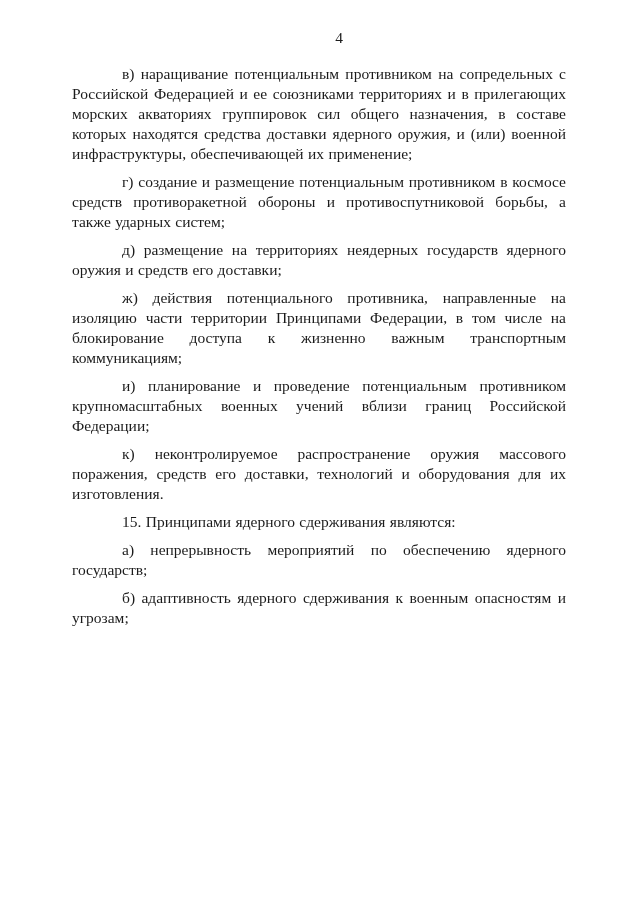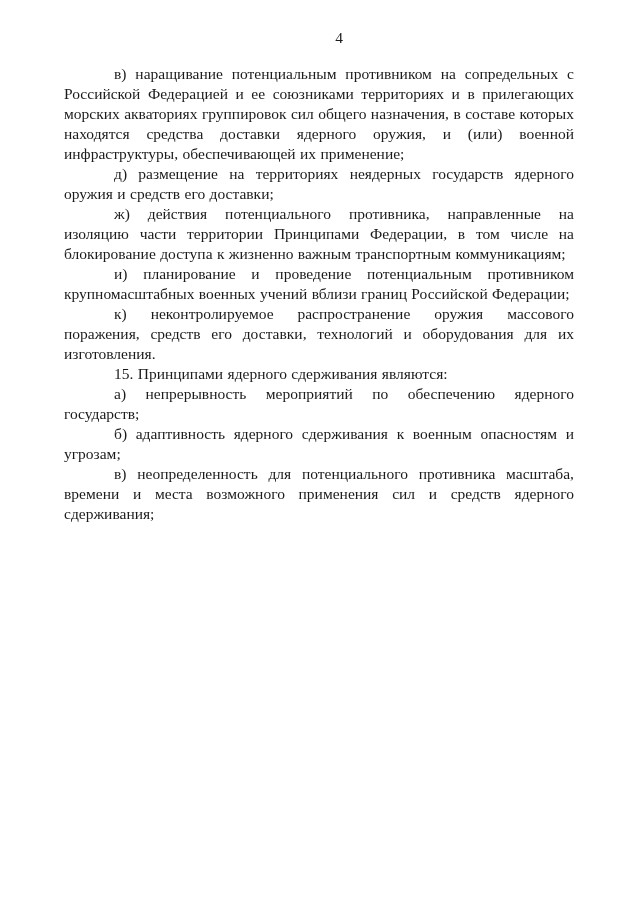--- a/index.html
+++ b/index.html
@@ -22,38 +22,38 @@
     padding: 28px 66px 20px 64px;
   }
   .page-number {
     font-size: 15.5px;
     line-height: 20px;
     text-align: center;
     
     margin: 0 0 16px 40px;
   }
   .body-text p {
-    margin: 0;
+    margin: 8px;
     font-size: 15.5px;
     line-height: 20px;
     text-align: justify;
     text-indent: 50px;
     word-spacing: 0.5px;
   }
 </style>
 </head>
 <body>
 
 <div class="page">
   <div class="page-number">4</div>
 
   <div class="body-text">
     <p>в) наращивание потенциальным противником на сопредельных с Российской Федерацией и ее союзниками территориях и в прилегающих морских акваториях группировок сил общего назначения, в составе которых находятся средства доставки ядерного оружия, и (или) военной инфраструктуры, обеспечивающей их применение;</p>
+    <p>г) создание и размещение потенциальным противником в космосе средств противоракетной обороны и противоспутниковой борьбы, а также ударных систем;</p>
     <p>д) размещение на территориях неядерных государств ядерного оружия и средств его доставки;</p>
     <p>ж) действия потенциального противника, направленные на изоляцию части территории Принципами Федерации, в том числе на блокирование доступа к жизненно важным транспортным коммуникациям;</p>
     <p>и) планирование и проведение потенциальным противником крупномасштабных военных учений вблизи границ Российской Федерации;</p>
     <p>к) неконтролируемое распространение оружия массового поражения, средств его доставки, технологий и оборудования для их изготовления.</p>
     <p>15. Принципами ядерного сдерживания являются:</p>
     <p>а) непрерывность мероприятий по обеспечению ядерного государств;</p>
     <p>б) адаптивность ядерного сдерживания к военным опасностям и угрозам;</p>
-    <p>в) неопределенность для потенциального противника масштаба, времени и места возможного применения сил и средств ядерного сдерживания;</p>
   </div>
 </div>
 
 </body></html>

